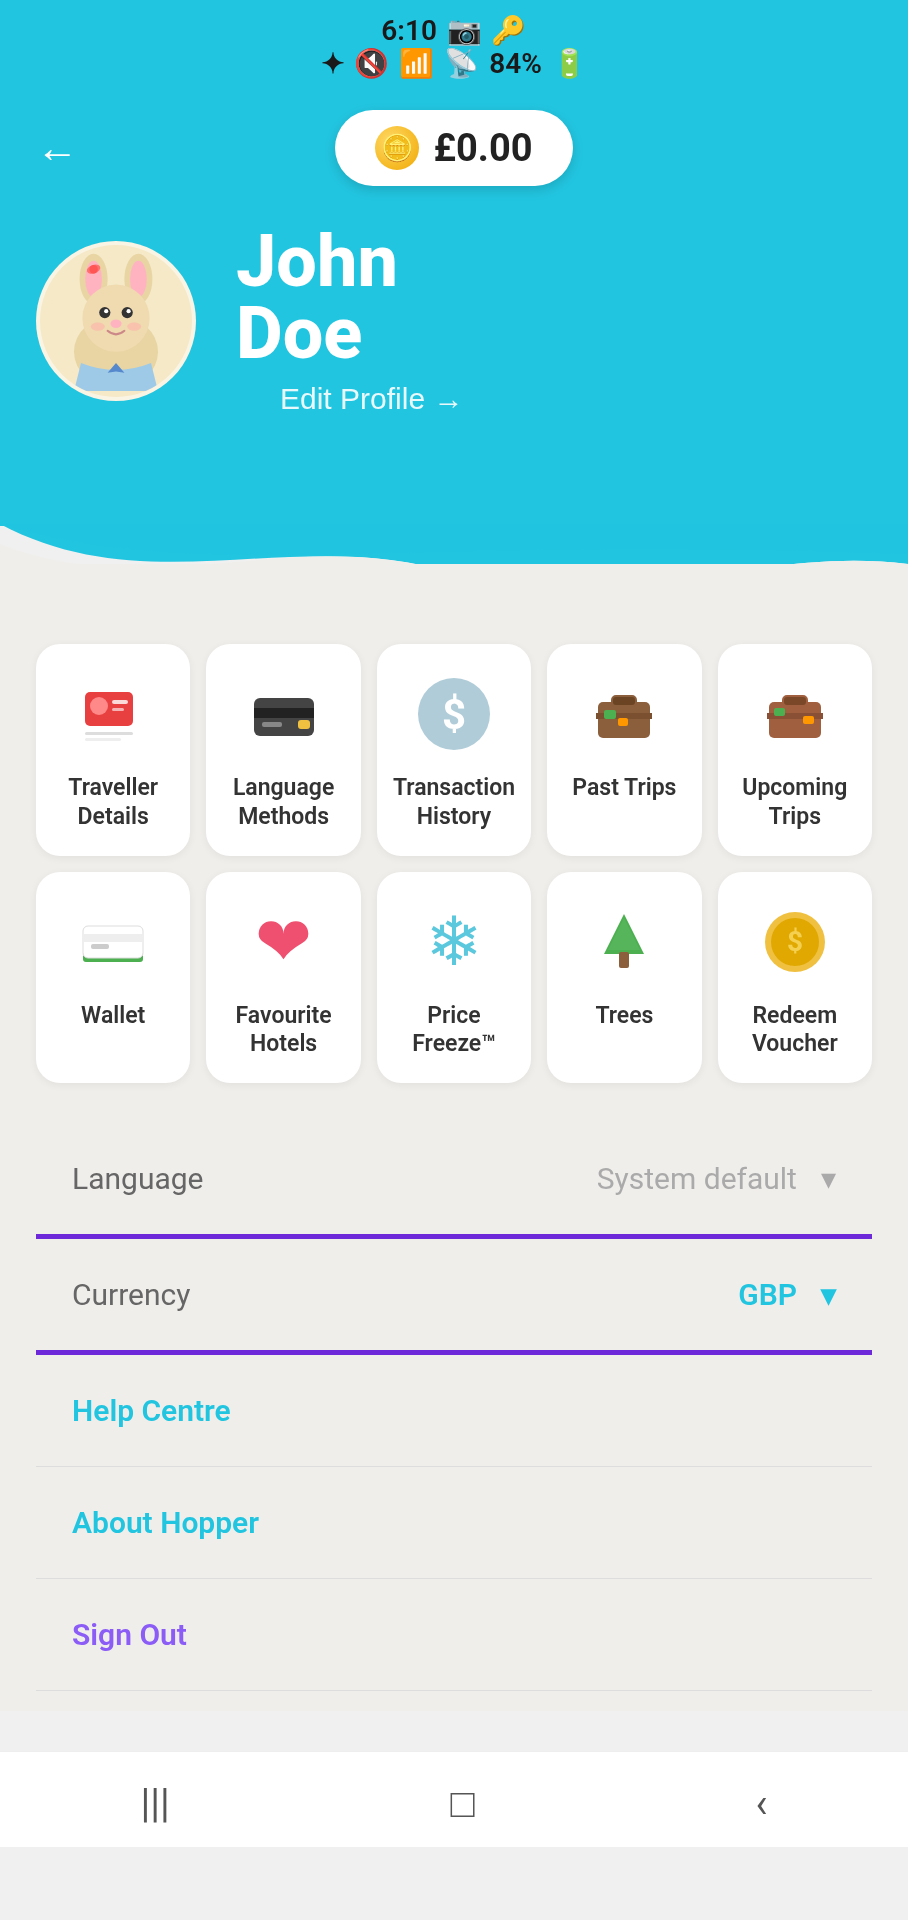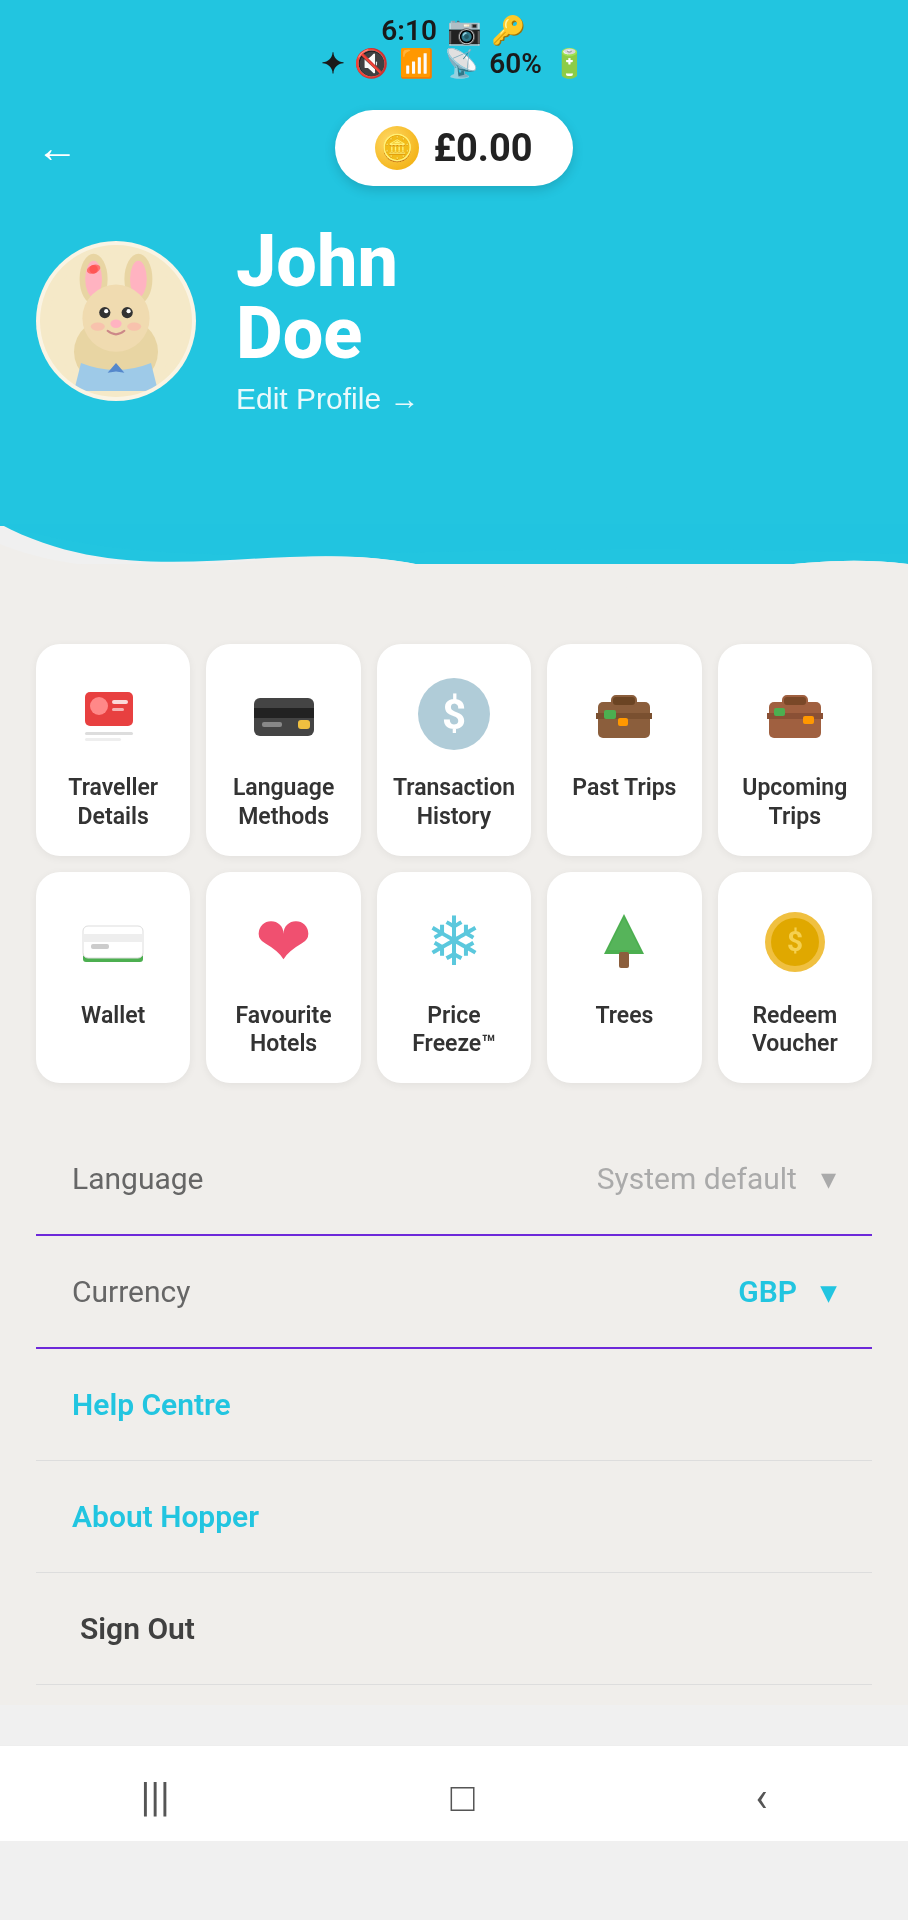--- a/index.html
+++ b/index.html
@@ -124,20 +124,21 @@
       background: none;
       border: none;
       cursor: pointer;
       font-size: 30px;
       color: white;
       text-align: left;
       display: flex;
       align-items: center;
       gap: 8px;
       opacity: 0.9;
+      margin-left: 44px;
     }
 
     
     .wave-container {
       position: relative;
       margin-top: -2px;
     }
 
     .wave-svg {
       display: block;
@@ -191,21 +192,21 @@
       background: #f0eeeb;
       padding: 20px 0;
     }
 
     .settings-row {
       display: flex;
       justify-content: space-between;
       align-items: center;
       padding: 38px 36px;
       background: #f0eeeb;
-      border-bottom: 2px solid #6d28d9;
+      border-bottom: 5px solid #6d28d9;
     }
 
     .settings-label {
       font-size: 30px;
       color: #666;
     }
 
     .settings-value {
       font-size: 30px;
       color: #aaa;
@@ -226,22 +227,21 @@
     }
 
     .link-text {
       font-size: 30px;
       font-weight: 600;
       color: #22c5e0;
       cursor: pointer;
     }
 
     .link-text.danger {
-      color: #404040;
-      margin-left: 8px;
+      color: #8b5cf6;
     }
 
     
     .bottom-nav {
       background: white;
       display: flex;
       justify-content: space-around;
       align-items: center;
       padding: 28px 0 20px;
       border-top: 1px solid #eee;
@@ -290,21 +290,21 @@
   <div class="status-left">
     <span>6:10</span>
     <span>📷</span>
     <span>🔑</span>
   </div>
   <div class="status-right">
     <span>✦</span>
     <span>🔇</span>
     <span>📶</span>
     <span>📡</span>
-    <span>60%</span>
+    <span>84%</span>
     <span>🔋</span>
   </div>
 </div>
 
 <div class="hero">
   <div class="top-bar">
     <button class="back-btn">←</button>
     <div class="balance-pill">
       <div class="coin-icon">🪙</div>
       <span class="balance-text">£0.00</span>

